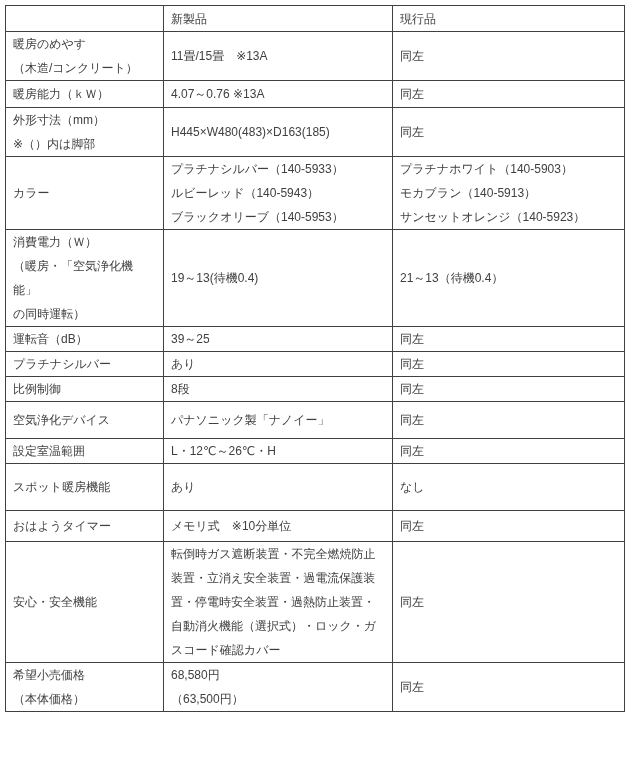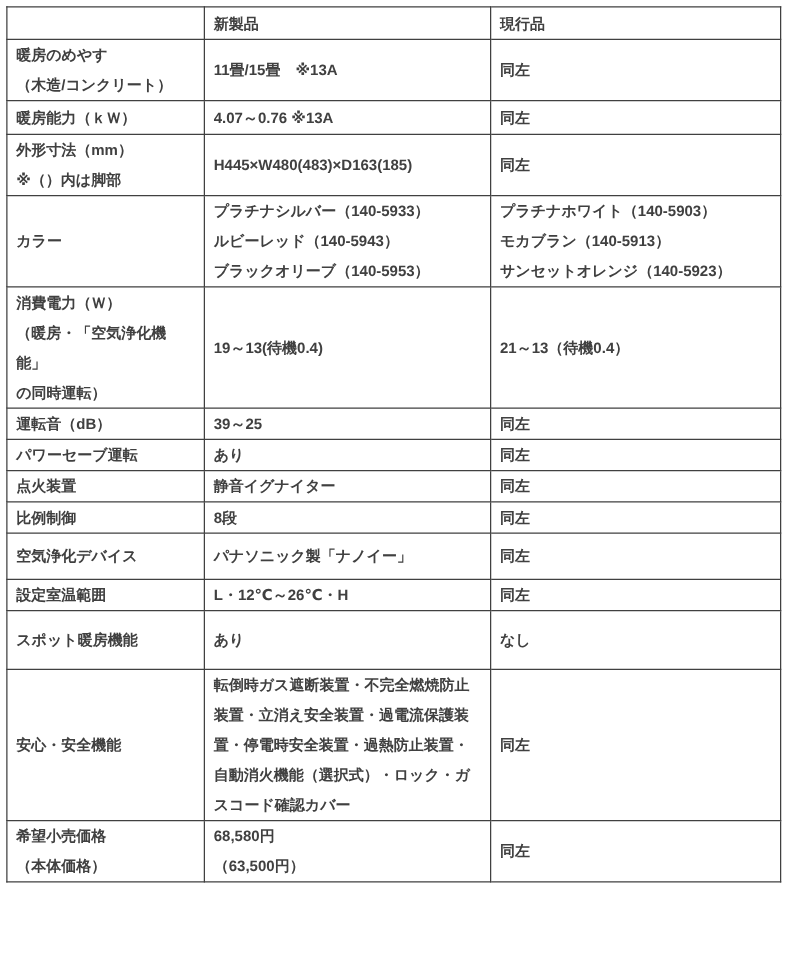--- a/index.html
+++ b/index.html
@@ -12,21 +12,21 @@
   body { padding: 5px; width: 631px; }
   table.spec-table {
     border-collapse: collapse;
     table-layout: fixed;
     width: 619px;
     color: #404040;
   }
   .spec-table th, .spec-table td {
     border: 1px solid #404040;
     font-size: 12px;
-    font-weight: bold;
+    font-weight: normal;
     line-height: 24px;
     padding: 0 7px;
     text-align: left;
     vertical-align: middle;
     white-space: pre-line;
     overflow: hidden;
   }
   .col-label   { width: 158px; }
   .col-new     { width: 229px; }
   .col-current { width: 232px; }
@@ -80,27 +80,22 @@
 の同時運転）</td>
       <td>19～13(待機0.4)</td>
       <td>21～13（待機0.4）</td>
     </tr>
     <tr style="height:25px">
       <td>運転音（dB）</td>
       <td>39～25</td>
       <td>同左</td>
     </tr>
     <tr style="height:25px">
-      <td>パワーセーブ運転</td>
+      <td>プラチナシルバー</td>
       <td>あり</td>
-      <td>同左</td>
-    </tr>
-    <tr style="height:25px">
-      <td>点火装置</td>
-      <td>静音イグナイター</td>
       <td>同左</td>
     </tr>
     <tr style="height:25px">
       <td>比例制御</td>
       <td>8段</td>
       <td>同左</td>
     </tr>
     <tr style="height:37px">
       <td>空気浄化デバイス</td>
       <td>パナソニック製「ナノイー」</td>
@@ -109,20 +104,25 @@
     <tr style="height:24px">
       <td>設定室温範囲</td>
       <td>L・12℃～26℃・H</td>
       <td>同左</td>
     </tr>
     <tr style="height:47px">
       <td>スポット暖房機能</td>
       <td>あり</td>
       <td>なし</td>
     </tr>
+    <tr style="height:31px">
+      <td>おはようタイマー</td>
+      <td>メモリ式　※10分単位</td>
+      <td>同左</td>
+    </tr>
     <tr style="height:120px">
       <td>安心・安全機能</td>
       <td>転倒時ガス遮断装置・不完全燃焼防止装置・立消え安全装置・過電流保護装置・停電時安全装置・過熱防止装置・自動消火機能（選択式）・ロック・ガスコード確認カバー</td>
       <td>同左</td>
     </tr>
     <tr style="height:46px">
       <td>希望小売価格
 （本体価格）</td>
       <td>68,580円
 （63,500円）</td>

